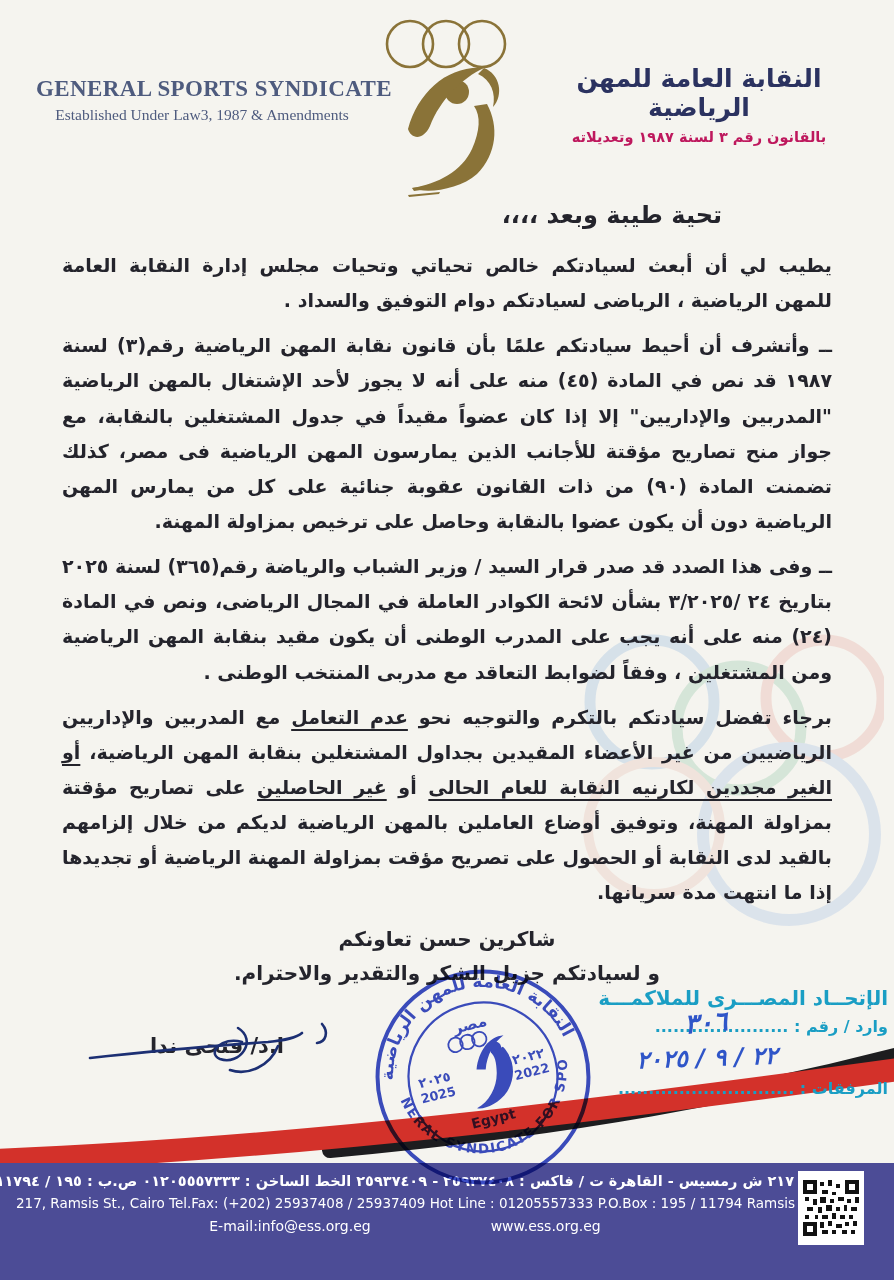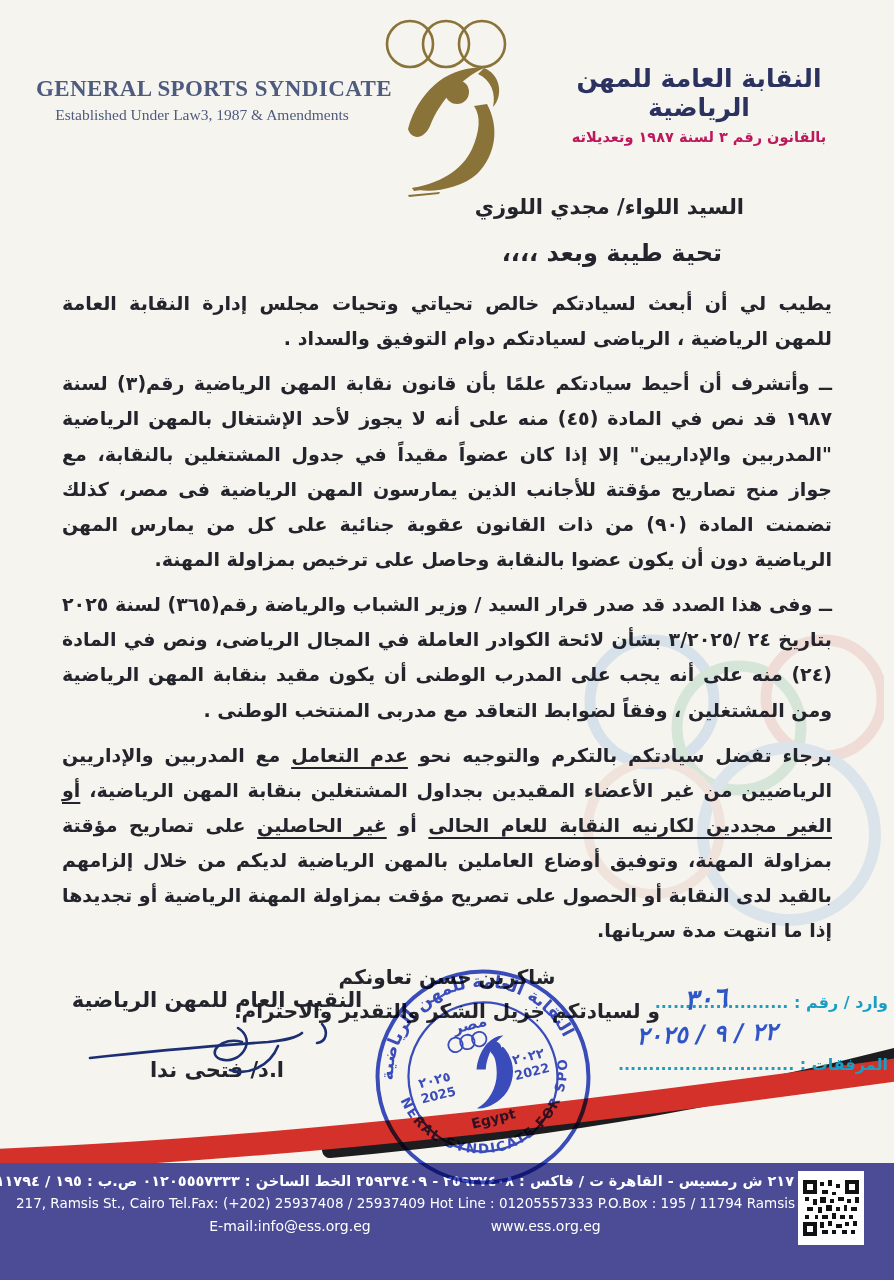--- a/index.html
+++ b/index.html
@@ -94,34 +94,32 @@
       <path d="M 48,187 L 80,184 L 79,186 L 49,189 Z"></path>
     </g>
   </svg>
 
   <div class="hdr-ar" dir="rtl" lang="ar">
     <div class="t">النقابة العامة للمهن الرياضية</div>
     <div class="s">بالقانون رقم ٣ لسنة ١٩٨٧ وتعديلاته</div>
   </div>
 
   <div class="letter" lang="ar">
-    <div class="to1">السيد اللواء/ مجدي اللوزي</div>
     <div class="sal">تحية طيبة وبعد ،،،،</div>
 
     <p class="para first">يطيب لي أن أبعث لسيادتكم خالص تحياتي وتحيات مجلس إدارة النقابة العامة للمهن الرياضية ، الرياضى لسيادتكم دوام التوفيق والسداد .</p>
     <p class="para">ــ وأتشرف أن أحيط سيادتكم علمًا بأن قانون نقابة المهن الرياضية رقم(٣) لسنة ١٩٨٧ قد نص في المادة (٤٥) منه على أنه لا يجوز لأحد الإشتغال بالمهن الرياضية "المدربين والإداريين" إلا إذا كان عضواً مقيداً في جدول المشتغلين بالنقابة، مع جواز منح تصاريح مؤقتة للأجانب الذين يمارسون المهن الرياضية فى مصر، كذلك تضمنت المادة (٩٠) من ذات القانون عقوبة جنائية على كل من يمارس المهن الرياضية دون أن يكون عضوا بالنقابة وحاصل على ترخيص بمزاولة المهنة.</p>
     <p class="para">ــ وفى هذا الصدد قد صدر قرار السيد / وزير الشباب والرياضة رقم(٣٦٥) لسنة ٢٠٢٥ بتاريخ ٢٤ /٣/٢٠٢٥ بشأن لائحة الكوادر العاملة في المجال الرياضى، ونص في المادة (٢٤) منه على أنه يجب على المدرب الوطنى أن يكون مقيد بنقابة المهن الرياضية ومن المشتغلين ، وفقاً لضوابط التعاقد مع مدربى المنتخب الوطنى .</p>
     <p class="para"><span>برجاء تفضل سيادتكم بالتكرم والتوجيه نحو </span><span class="u">عدم التعامل</span><span> مع المدربين والإداريين الرياضيين من غير الأعضاء المقيدين بجداول المشتغلين بنقابة المهن الرياضية، </span><span class="u">أو الغير مجددين لكارنيه النقابة للعام الحالى</span><span> أو </span><span class="u">غير الحاصلين</span><span> على تصاريح مؤقتة بمزاولة المهنة، وتوفيق أوضاع العاملين بالمهن الرياضية لديكم من خلال إلزامهم بالقيد لدى النقابة أو الحصول على تصريح مؤقت بمزاولة المهنة الرياضية أو تجديدها إذا ما انتهت مدة سريانها.</span></p>
 
     <div class="close1">شاكرين حسن تعاونكم</div>
     <div class="close2">و لسيادتكم جزيل الشكر والتقدير والاحترام.</div>
   </div>
 
   <div class="sig" lang="ar">
-    <div class="title">النقيب العام للمهن الرياضية</div>
     <svg class="scribble" viewBox="0 0 260 72" aria-hidden="true">
       <g stroke="#1c2f73" stroke-width="2.6" fill="none" stroke-linecap="round">
         <path d="M 8,44 C 60,38 130,32 186,28 C 204,26 214,24 220,19"></path>
         <path d="M 156,14 C 176,26 158,52 138,45 C 124,39 140,22 160,28"></path>
         <path d="M 196,32 C 188,52 166,62 148,56"></path>
         <path d="M 240,10 C 247,18 244,28 235,29"></path>
       </g>
     </svg>
     <div class="name">ا.د/ فتحى ندا</div>
   </div>
@@ -153,20 +151,21 @@
       <path d="M 124,78 C 131,90 130,106 118,118 C 108,127 94,129 88,126 C 100,123 110,112 113,99 C 115,90 115,84 112,80 Z"></path>
       <text x="57" y="96" font-size="12">٢٠٢٥</text>
       <text x="57" y="110" font-size="11.5">2025</text>
       <text x="144" y="96" font-size="12">٢٠٢٢</text>
       <text x="144" y="110" font-size="11.5">2022</text>
       <text x="100" y="143" font-size="12.5">Egypt</text>
     </g>
   </svg>
 
   <div class="recv" lang="ar">
+    <div class="org">الإتحــاد المصـــرى للملاكمـــة</div>
     <div class="line">
       <span>وارد / رقم :</span>
       <span class="dots">......................</span>
       <span class="hand num">٣٠٦</span>
     </div>
     <div class="hand date">٢٢ / ٩ / ٢٠٢٥</div>
     <div class="line">
       <span>المرفقات :</span>
       <span class="dots">.............................</span>
     </div>

